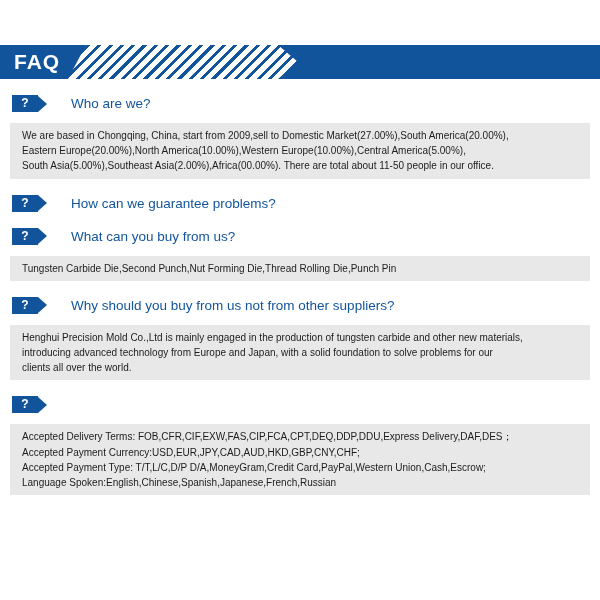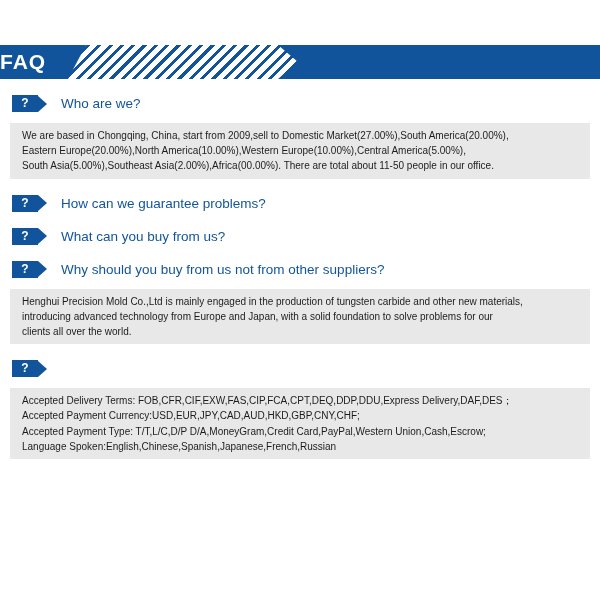--- a/index.html
+++ b/index.html
@@ -22,20 +22,21 @@
     background:var(--blue);
     position:relative;
     display:flex;
     align-items:center;
   }
   .banner-title{
     color:#fff;
     font-weight:bold;
     font-size:21px;
     letter-spacing:1px;
+    padding-left:14px;
     position:relative;
     z-index:2;
   }
   .banner-stripes{
     position:absolute;
     left:68px; top:0; bottom:0;
     width:230px;
     background:repeating-linear-gradient(135deg,#ffffff 0 5px,var(--blue) 5px 8px);
     clip-path:polygon(18px 0, calc(100% - 20px) 0, 100% 50%, calc(100% - 20px) 100%, 0 100%);
     z-index:1;
@@ -60,21 +61,21 @@
   }
   .q-badge-arrow{
     width:0;height:0;
     border-top:8.5px solid transparent;
     border-bottom:8.5px solid transparent;
     border-left:9px solid var(--blue);
   }
   .q-text{
     color:var(--blue);
     font-size:13.5px;
-    margin-left:14px;
+    margin-left:24px;
   }
   .answer{
     background:var(--answer-bg);
     color:var(--text);
     font-size:10px;
     line-height:1.52;
     padding:5px 12px;
     white-space:pre-line;
   }
 </style>
@@ -112,20 +113,21 @@
   </div>
 
   <div class="faq-item">
     <div class="q-row">
       <span class="q-badge">
         <span class="q-badge-box">?</span>
         <span class="q-badge-arrow"></span>
       </span>
       <span class="q-text">What can you buy from us?</span>
     </div>
+    <div class="answer">Tungsten Carbide Die,Second Punch,Nut Forming Die,Thread Rolling Die,Punch Pin</div>
   </div>
 
   <div class="faq-item">
     <div class="q-row">
       <span class="q-badge">
         <span class="q-badge-box">?</span>
         <span class="q-badge-arrow"></span>
       </span>
       <span class="q-text">Why should you buy from us not from other suppliers?</span>
     </div>

